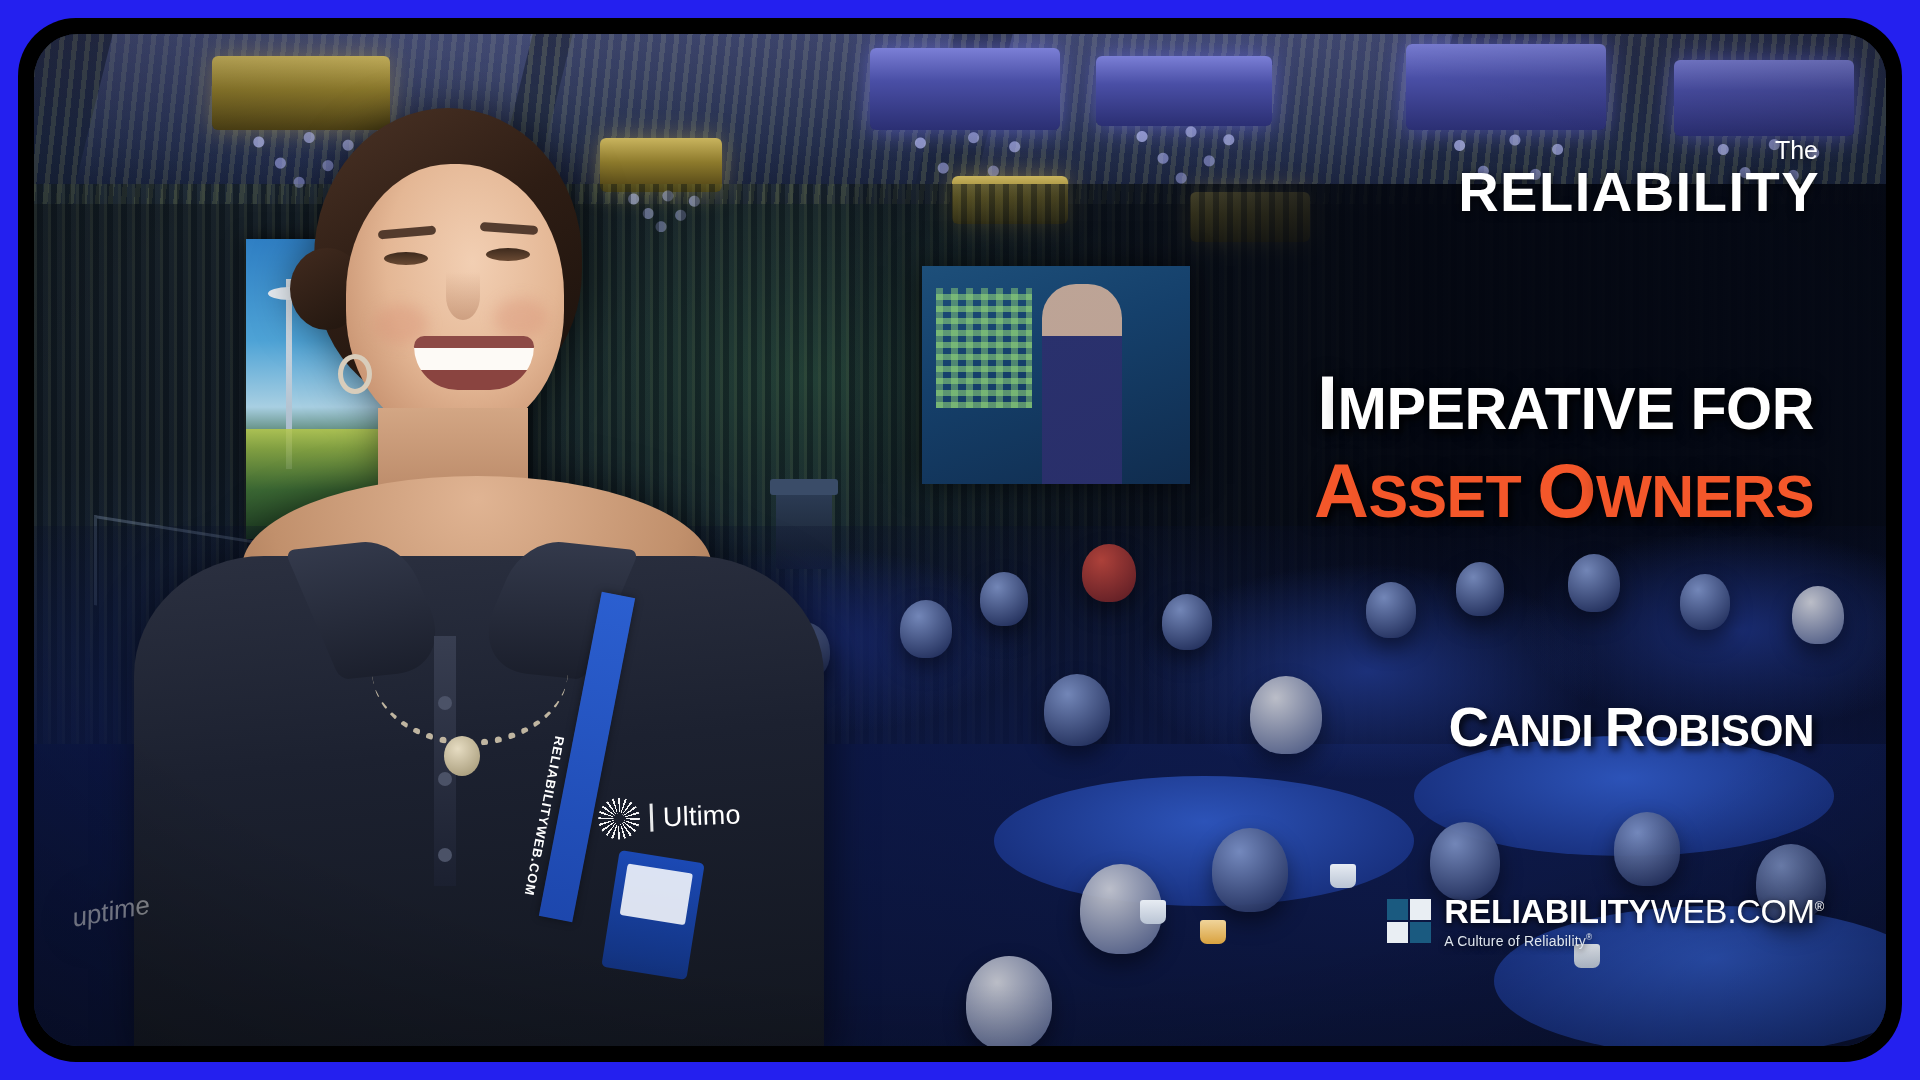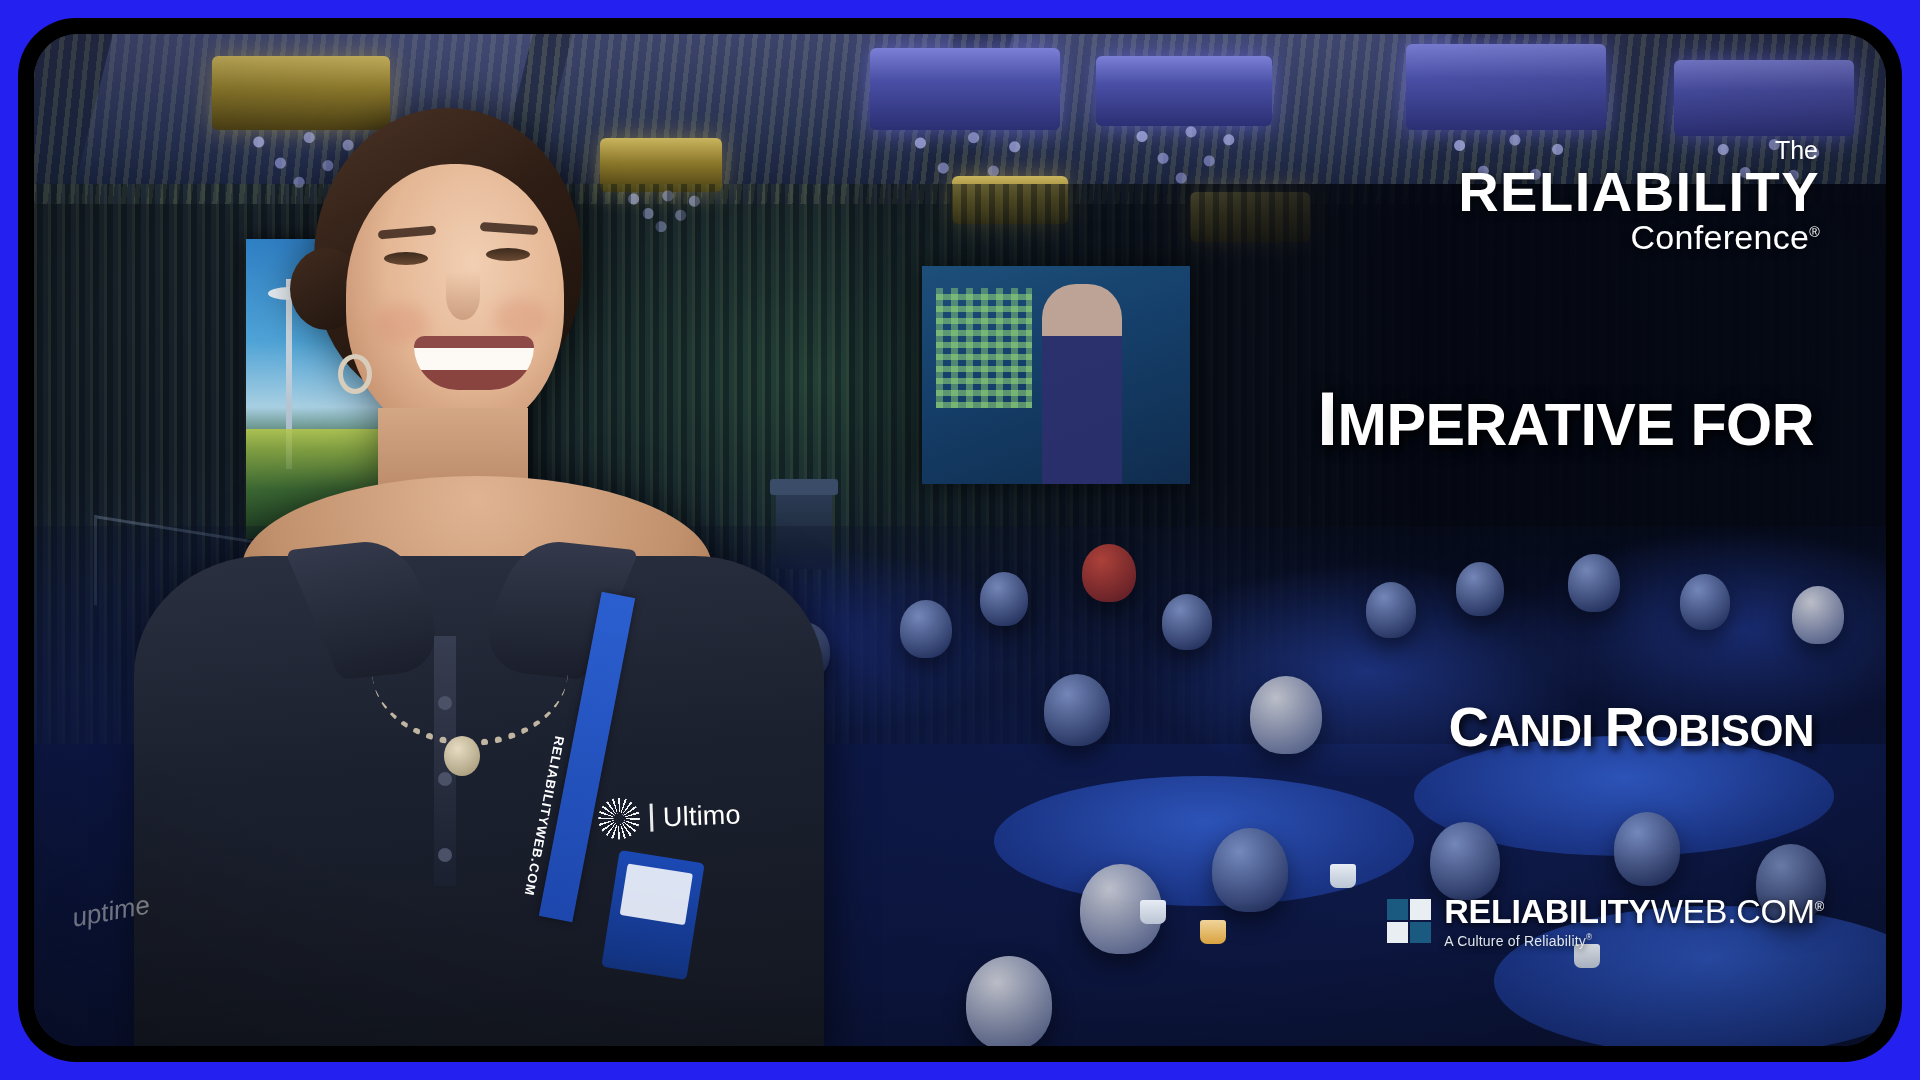--- a/index.html
+++ b/index.html
@@ -342,21 +342,21 @@
   }
   .t-line{
     font-weight:700;
     color:#ffffff;
     line-height:.98;
     text-shadow:3px 4px 7px rgba(0,0,0,.85), 0 0 18px rgba(0,0,0,.6);
     letter-spacing:-.5px;
     white-space:nowrap;
   }
   .t1{ font-size:76px; }
-  .t2{ font-size:76px; margin-top:30px; }
+  .t2{ font-size:76px; margin-top:14px; }
   .t3{ font-size:76px; margin-top:14px; color:#f4572a; }
   .cap{ font-size:1em; }
   .sc{ font-size:.78em; }     
   .orange{ color:#f4572a; }
 
   #speaker-name{
     position:absolute; right:72px; top:660px;
     text-align:right; width:860px;
     color:#ffffff;
     font-weight:700;
@@ -536,25 +536,25 @@
         </div>
 
         <div class="sp-sleeve-txt">uptime</div>
       </div>
 
       <div id="vignette"></div>
 
       <div id="trc-logo">
         <div class="trc-the">The</div>
         <div class="trc-rel">RELIABILITY</div>
-        <div class="trc-conf"><span>Conference</span><span class="reg">®</span></div>
       </div>
 
       <div id="title-block">
         <div class="t-line t2"><span class="cap">I</span><span class="sc">MPERATIVE FOR</span></div>
+        <div class="t-line t3"><span class="cap">A</span><span class="sc">SSET </span><span class="cap">O</span><span class="sc">WNERS</span></div>
       </div>
 
       <div id="rw-logo">
         <div id="rw-mark">
           <i></i>
           <i></i>
           <i></i>
           <i></i>
         </div>
         <div id="rw-text">

